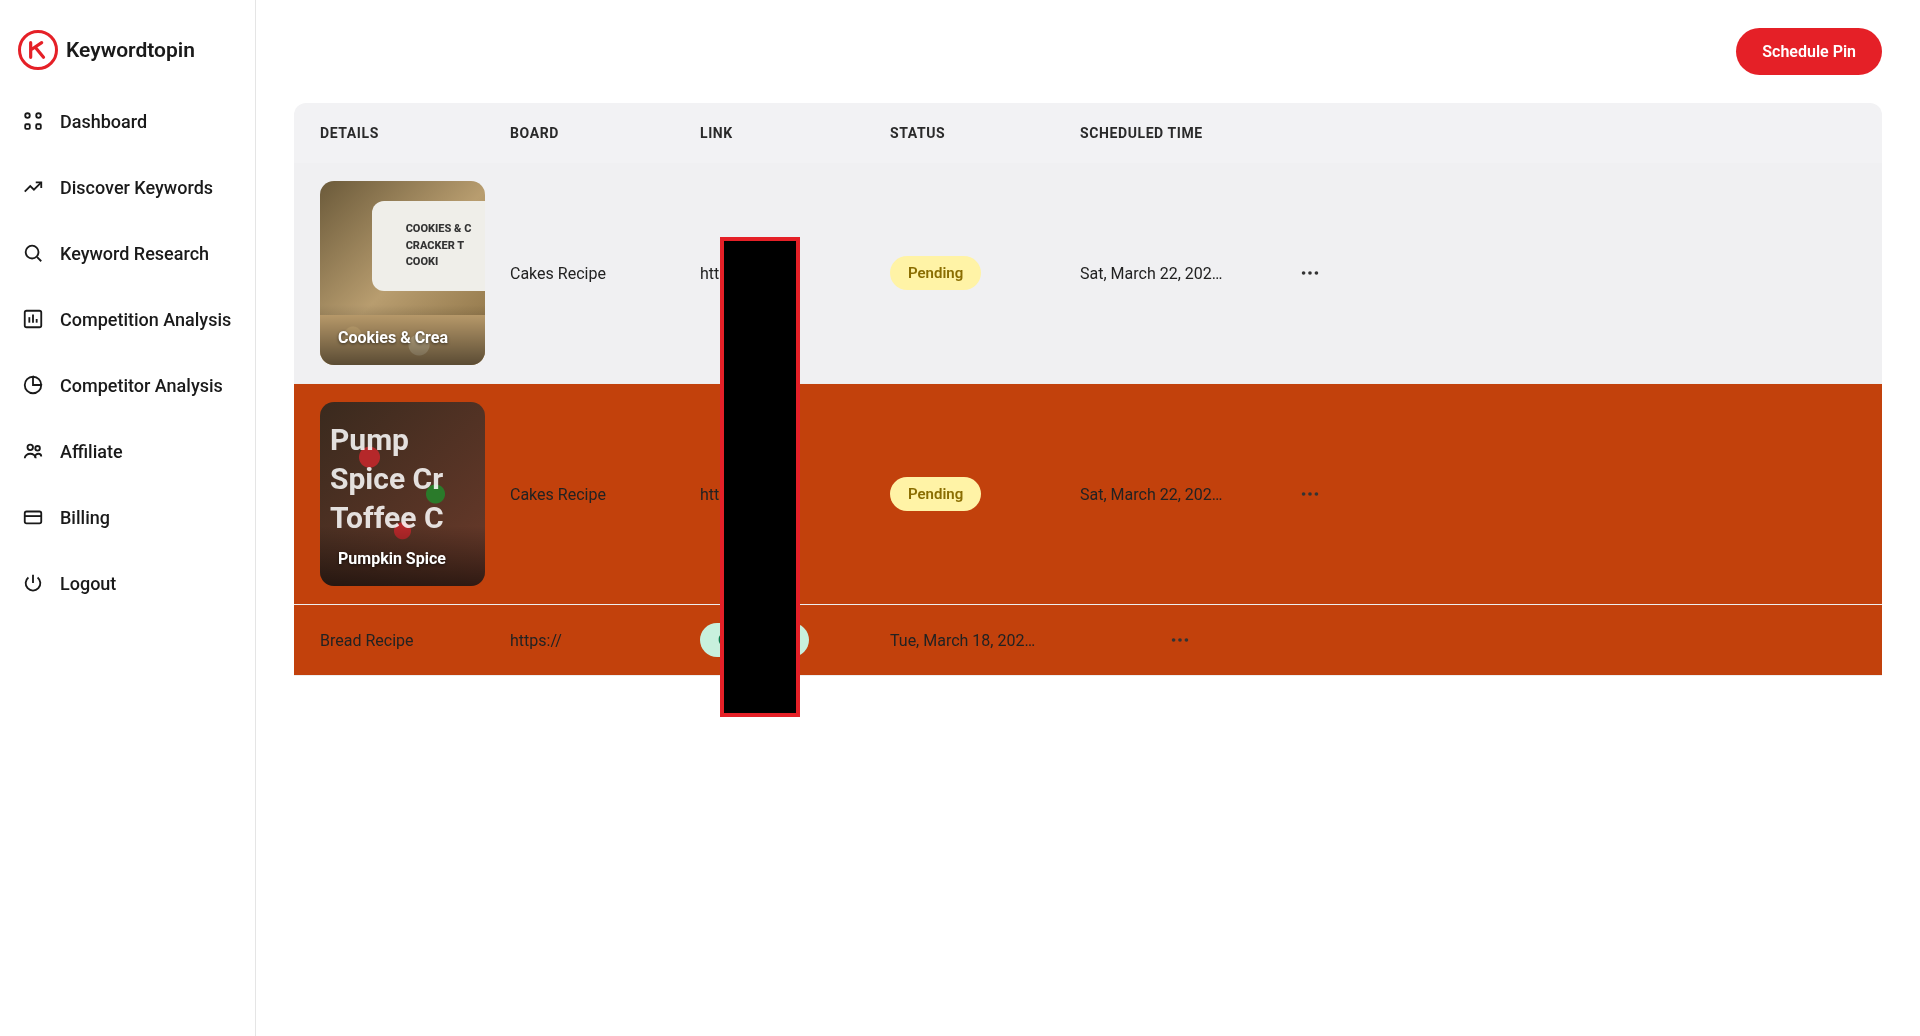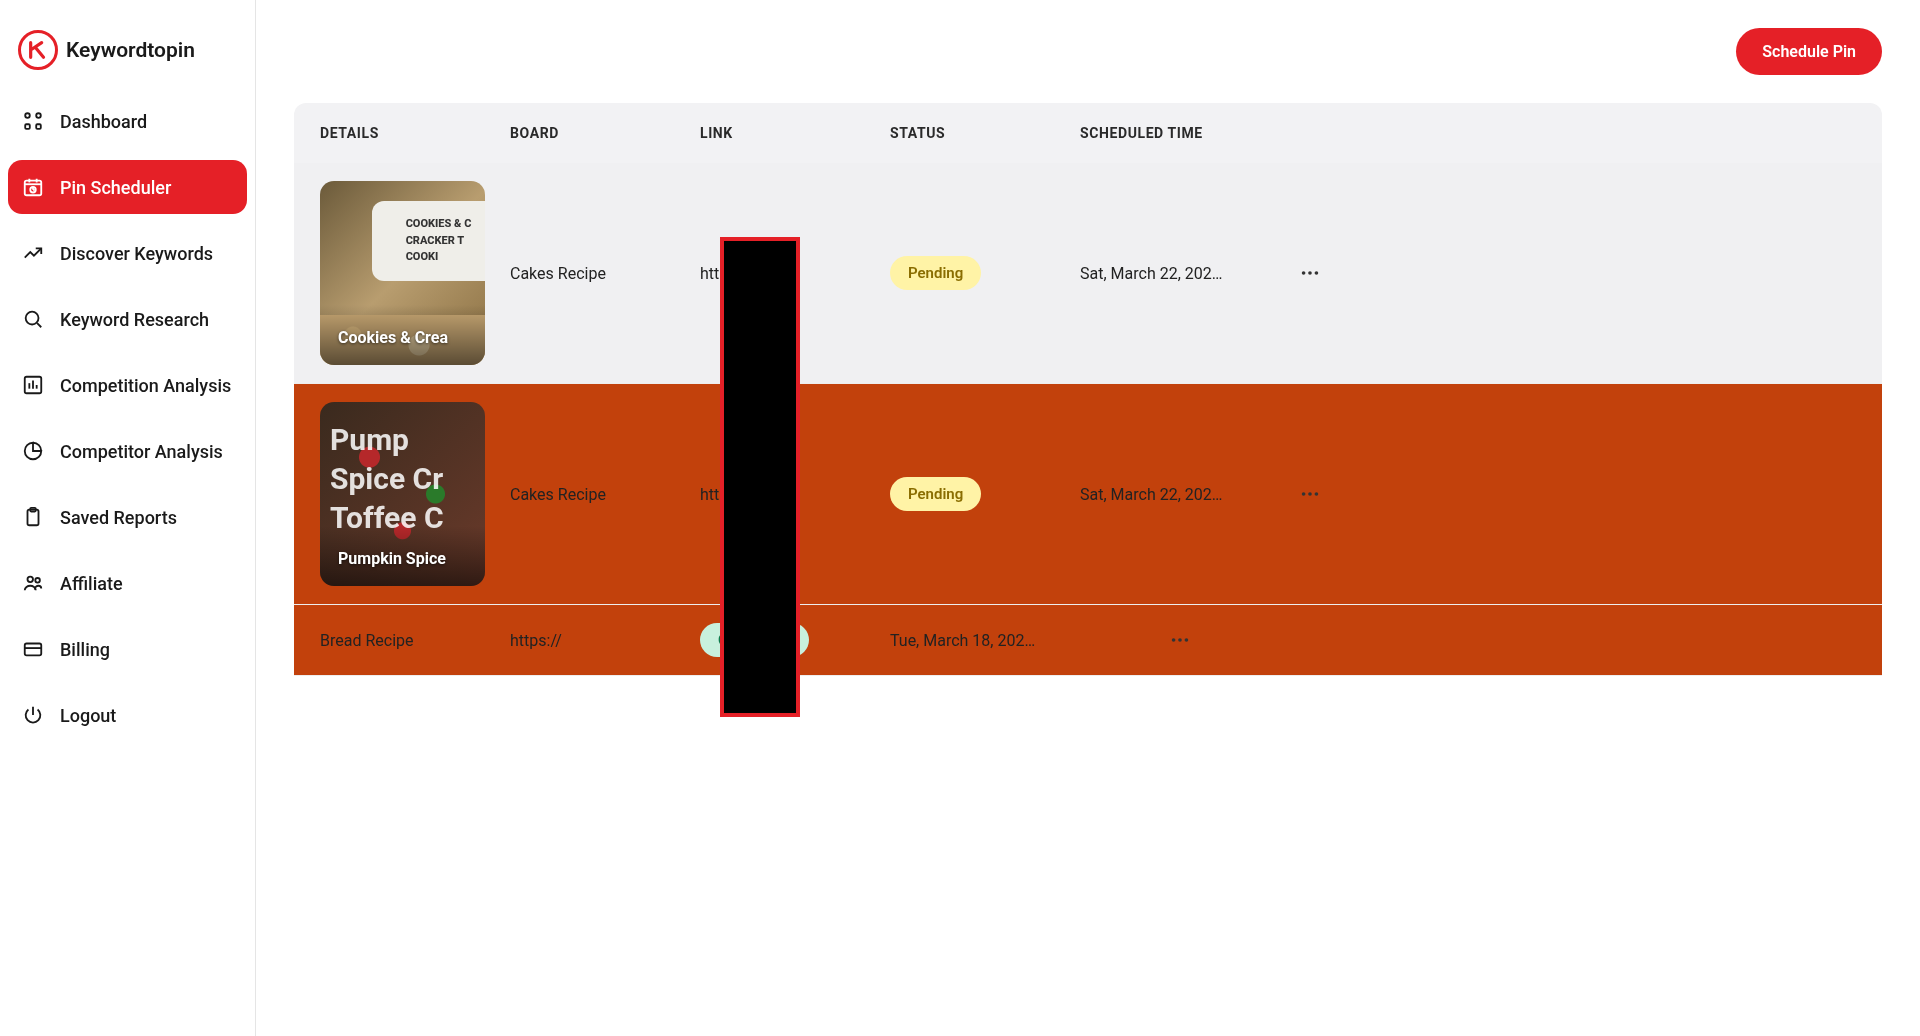--- a/index.html
+++ b/index.html
@@ -65,34 +65,20 @@
           <span class="nav-icon">
             <svg viewBox="0 0 24 24">
               <circle cx="6" cy="6" r="2.5"></circle>
               <circle cx="18" cy="6" r="2.5"></circle>
               <rect x="3.5" y="15.5" width="5" height="5" rx="1.2"></rect>
               <rect x="15.5" y="15.5" width="5" height="5" rx="1.2"></rect>
             </svg>
           </span>
           <span>Dashboard</span>
         </div>
-        <div class="nav-item active">
-          <span class="nav-icon">
-            <svg viewBox="0 0 24 24">
-              <rect x="3" y="5" width="18" height="16" rx="2"></rect>
-              <line x1="3" y1="9" x2="21" y2="9"></line>
-              <line x1="8" y1="3" x2="8" y2="7"></line>
-              <line x1="16" y1="3" x2="16" y2="7"></line>
-              <circle cx="12" cy="15" r="3"></circle>
-              <line x1="12" y1="13" x2="12" y2="15"></line>
-              <line x1="12" y1="15" x2="14" y2="15"></line>
-            </svg>
-          </span>
-          <span>Pin Scheduler</span>
-        </div>
         <div class="nav-item">
           <span class="nav-icon">
             <svg viewBox="0 0 24 24">
               <polyline points="3,17 9,11 13,15 21,7"></polyline>
               <polyline points="15,7 21,7 21,13"></polyline>
             </svg>
           </span>
           <span>Discover Keywords</span>
         </div>
         <div class="nav-item">
@@ -116,29 +102,20 @@
           <span>Competition Analysis</span>
         </div>
         <div class="nav-item">
           <span class="nav-icon">
             <svg viewBox="0 0 24 24">
               <path d="M12 3 A9 9 0 1 0 21 12 L12 12 Z"></path>
               <path d="M12 3 A9 9 0 0 1 21 12"></path>
             </svg>
           </span>
           <span>Competitor Analysis</span>
-        </div>
-        <div class="nav-item">
-          <span class="nav-icon">
-            <svg viewBox="0 0 24 24">
-              <rect x="6" y="4" width="12" height="17" rx="2"></rect>
-              <rect x="9" y="2" width="6" height="4" rx="1"></rect>
-            </svg>
-          </span>
-          <span>Saved Reports</span>
         </div>
         <div class="nav-item">
           <span class="nav-icon">
             <svg viewBox="0 0 24 24">
               <circle cx="9" cy="8" r="3"></circle>
               <circle cx="17" cy="9" r="2.5"></circle>
               <path d="M3 20c0-3 3-5 6-5s6 2 6 5"></path>
               <path d="M14 19c0-2.5 2-4 4-4s3 1 3 3"></path>
             </svg>
           </span>
@@ -178,21 +155,21 @@
       <div class="th">LINK</div>
       <div class="th">STATUS</div>
       <div class="th">SCHEDULED TIME</div>
       <div class="th"></div>
     </div>
     <div id="tbody">
         <div class="row hovered">
           <div class="thumb-wrap">
             <div class="thumb-bg">
               <div style="position:absolute;inset:0;background:linear-gradient(135deg,#6b5a3a,#b89d6f,#8a6f42);"></div>
-              <div style="position:absolute;top:20px;left:44px;right:-20px;height:80px;background:#efeee9;border-radius:12px;display:flex;flex-direction:column;align-items:center;justify-content:center;font-size:11px;font-weight:800;color:#333;line-height:1.5;margin-left:8px;">COOKIES &amp; C<br>CRACKER T<br>COOKI</div>
+              <div style="position:absolute;top:20px;left:44px;right:-20px;height:90px;background:#efeee9;border-radius:12px;display:flex;flex-direction:column;align-items:center;justify-content:center;font-size:11px;font-weight:800;color:#333;line-height:1.5;margin-left:8px;">COOKIES &amp; C<br>CRACKER T<br>COOKI</div>
               <div style="position:absolute;bottom:0;left:0;right:0;height:50px;background:radial-gradient(circle at 20% 40%,#d9b77e 8px,transparent 9px),radial-gradient(circle at 60% 60%,#e7cfa1 10px,transparent 11px),#c9a874;"></div>
             </div>
             <div class="thumb-overlay-dark"></div>
             <div class="thumb-title">Cookies &amp; Crea</div>
           </div>
           <div class="cell">Cakes Recipe</div>
           <div class="cell">https://</div>
           <div><span class="badge pending">Pending</span></div>
           <div class="cell">Sat, March 22, 202…</div>
           <div class="more-icon">

